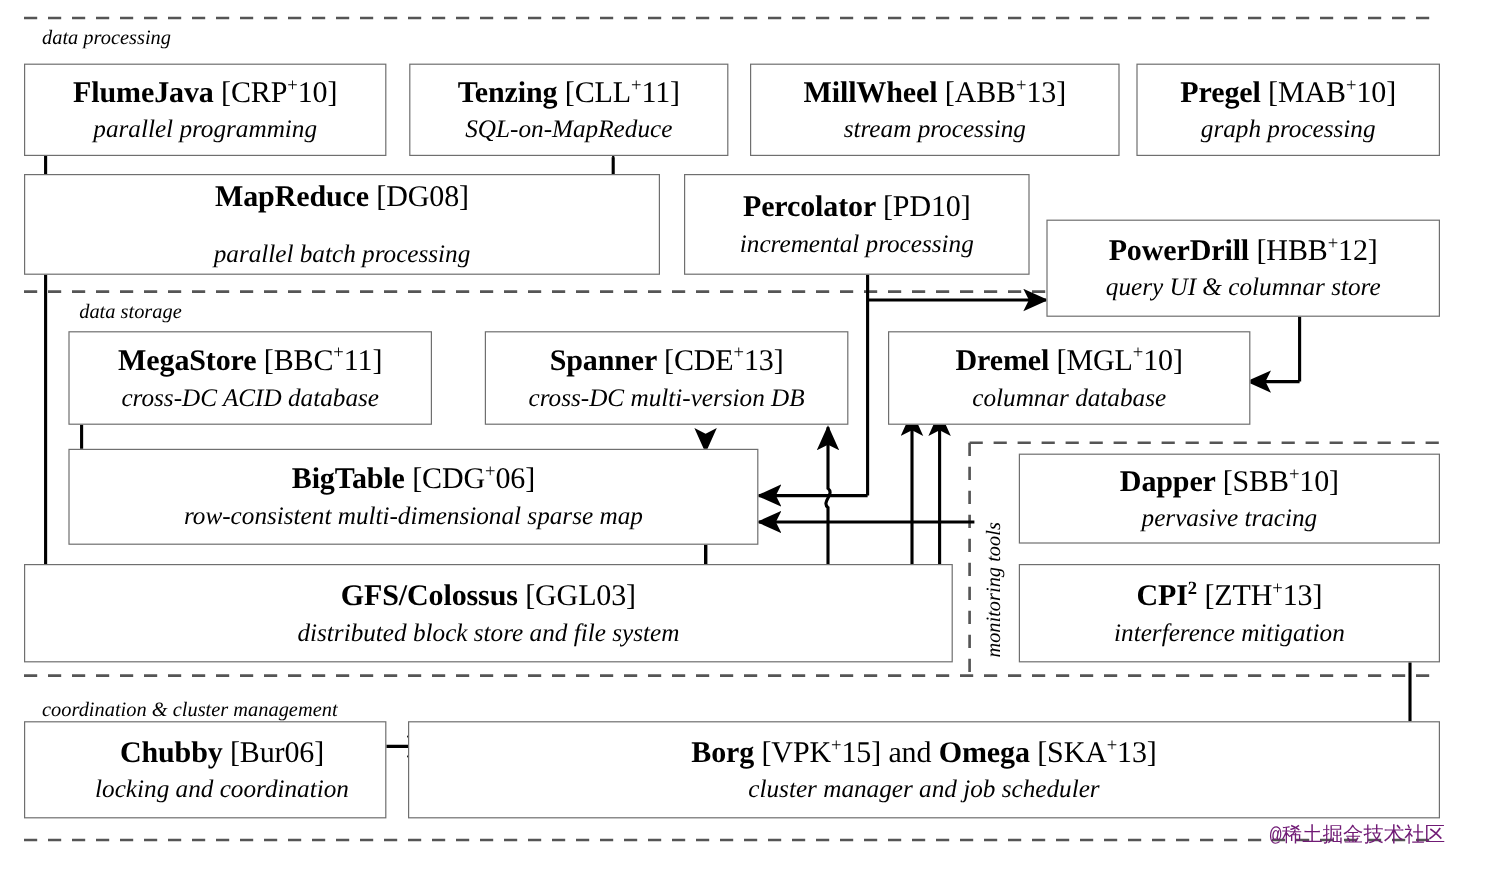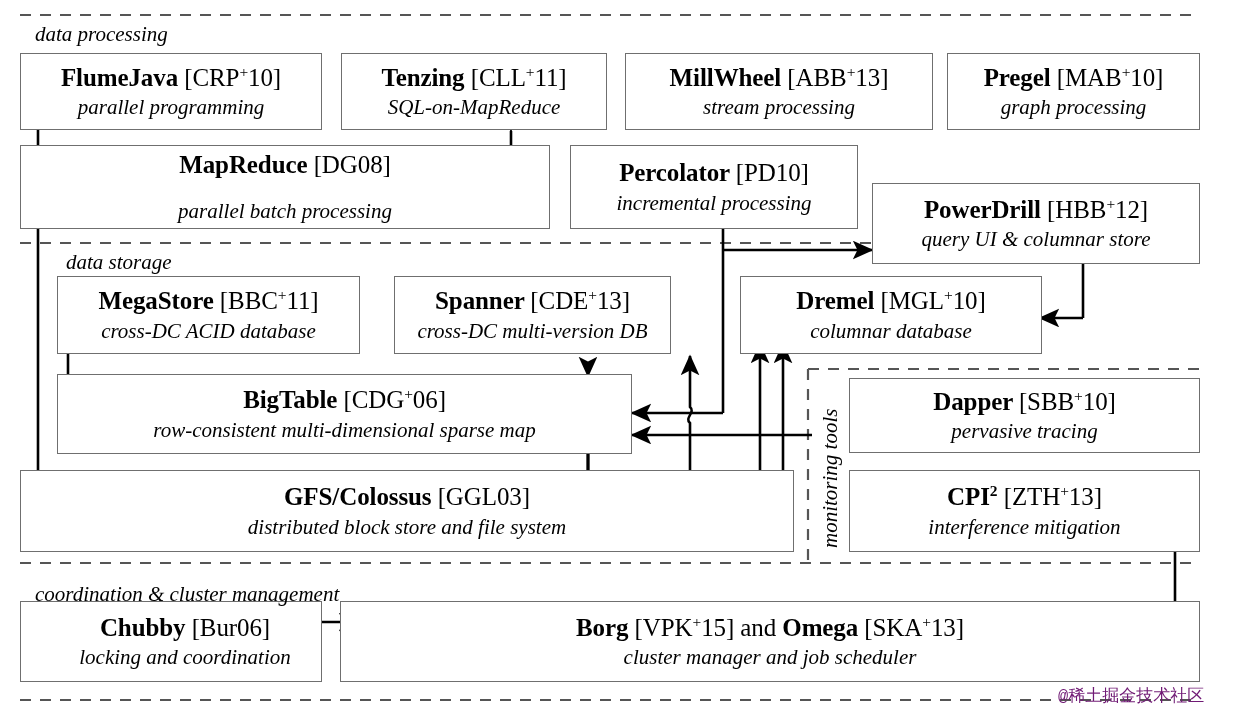--- a/index.html
+++ b/index.html
@@ -50,21 +50,21 @@
     line-height: 0;
   }
   .box .subtitle {
     font-size: 21px;
     font-style: italic;
     white-space: nowrap;
     margin-top: 5px;
   }
   .group-label {
     position: absolute;
-    font-size: 21px;
+    font-size: 17px;
     font-style: italic;
     white-space: nowrap;
     color: #000;
     z-index: 4;
   }
   .group-label.vertical {
     writing-mode: vertical-rl;
     transform: rotate(180deg);
   }
   .watermark {
@@ -205,21 +205,21 @@
   </div>
 
   <div class="box" style="left:57px; top:276px; width:303px; height:78px;">
     <div class="title">
       <span>MegaStore</span>
       <span class="ref"><span>[BBC</span><sup>+</sup><span>11]</span></span>
     </div>
     <div class="subtitle">cross-DC ACID database</div>
   </div>
 
-  <div class="box" style="left:394px; top:276px; width:277px; height:78px;">
+  <div class="box" style="left:404px; top:276px; width:303px; height:78px;">
     <div class="title">
       <span>Spanner</span>
       <span class="ref"><span>[CDE</span><sup>+</sup><span>13]</span></span>
     </div>
     <div class="subtitle">cross-DC multi-version DB</div>
   </div>
 
   <div class="box" style="left:740px; top:276px; width:302px; height:78px;">
     <div class="title">
       <span>Dremel</span>

